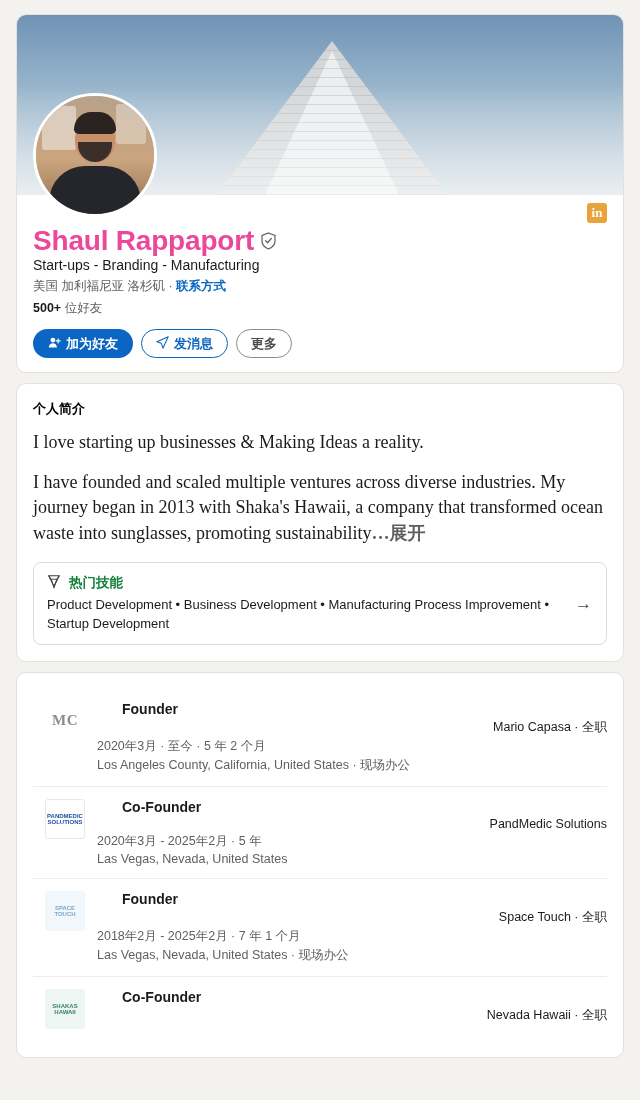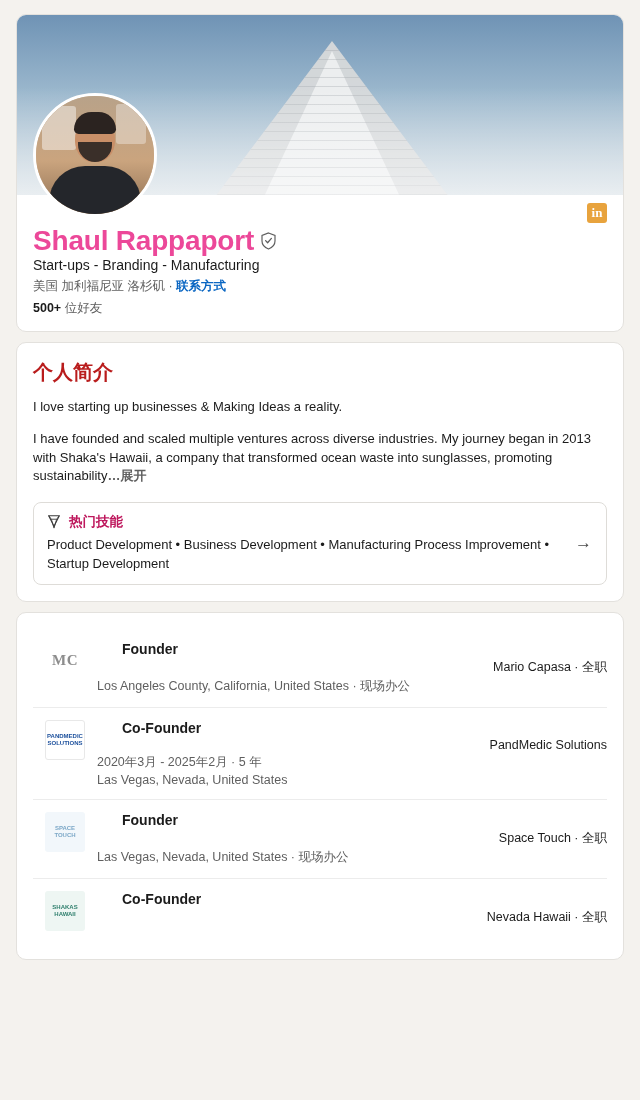--- a/index.html
+++ b/index.html
@@ -165,50 +165,51 @@
     border: 1px solid transparent;
     white-space: nowrap;
   }
   .btn-primary { background: #0a66c2; color: #fff; }
   .btn-outline { background: #fff; color: #0a66c2; border-color: #0a66c2; }
   .btn-plain { background: #fff; color: #4a4a4a; border-color: #8a8a8a; }
 
   
   .section { padding: 16px; }
   .sec-title {
-    font-size: 20px;
-    font-weight: bold;
-    color: #b91c1c;
+    font-size: 13px;
+    font-weight: bold;
+    color: #000000;
     margin-bottom: 12px;
   }
   .about-p {
-    font-size: 13px;
+    font-size: 18px;
     color: #1b1b1b;
     line-height: 1.42;
+    font-family: Liberation Serif, serif;
   }
   .about-p + .about-p { margin-top: 14px; }
   .more {
     color: #5f5f5f;
     font-weight: bold;
     cursor: pointer;
   }
 
   .skills-box {
     margin-top: 16px;
     border: 1px solid #dedcd8;
     border-radius: 8px;
     padding: 10px 12px;
     display: flex;
     align-items: center;
     gap: 10px;
   }
   .skills-main { flex: 1; }
   .skills-head {
     display: flex; align-items: center; gap: 7px;
-    font-size: 13.5px; font-weight: bold; color: #be185d;
+    font-size: 13.5px; font-weight: bold; color: #15803d;
   }
   .skills-list {
     font-size: 13px; color: #1b1b1b; line-height: 1.45;
     margin-top: 4px; padding-left: 1px;
   }
   .arrow-right { color: #4a4a4a; font-size: 17px; padding-right: 2px; }
 
   
   .exp-item { display: flex; gap: 12px; padding: 12px 0 12px 0; }
   .exp-item + .exp-item { border-top: 1px solid #ececec; }
@@ -274,20 +275,43 @@
         <span>美国 加利福尼亚 洛杉矶</span>
         <span>·</span>
         <span class="link">联系方式</span>
       </div>
 
       <div class="conn">
         <b>500+</b>
         <span>位好友</span>
       </div>
 
+      <div class="btn-row">
+        <div class="btn btn-primary">
+          <span>
+            <svg width="13" height="13" viewBox="0 0 16 16">
+                <circle cx="6" cy="5" r="3" fill="#fff"></circle>
+                <path d="M1 14c0-3 2.3-5 5-5s5 2 5 5z" fill="#fff"></path>
+                <path d="M12.5 3.5v5M10 6h5" stroke="#fff" stroke-width="1.4" stroke-linecap="round"></path>
+              </svg>
+          </span>
+          <span>加为好友</span>
+        </div>
+        <div class="btn btn-outline">
+          <span>
+            <svg width="13" height="13" viewBox="0 0 16 16">
+                <path d="M15 1 1 7l5.5 1.8L8.5 15z" fill="none" stroke="#0a66c2" stroke-width="1.3" stroke-linejoin="round"></path>
+              </svg>
+          </span>
+          <span>发消息</span>
+        </div>
+        <div class="btn btn-plain">
+          <span>更多</span>
+        </div>
+      </div>
     </div>
   </div>
 
   <div class="card">
     <div class="section">
       <div class="sec-title">个人简介</div>
       <div class="about-p">I love starting up businesses &amp; Making Ideas a reality.</div>
       <div class="about-p">
         <span>I have founded and scaled multiple ventures across diverse industries. My journey began in 2013 with Shaka's Hawaii, a company that transformed ocean waste into sunglasses, promoting sustainability</span><span class="more">…展开</span>
       </div>
@@ -311,39 +335,41 @@
   </div>
 
   <div class="card">
     <div class="section">
 
       <div class="exp-item">
         <div class="exp-logo lg-mc">MC</div>
         <div class="exp-body">
           <div class="exp-title">Founder</div>
           <div class="exp-sub">Mario Capasa · 全职</div>
+          <div class="exp-meta">2020年3月 · 至今 · 5 年 2 个月</div>
           <div class="exp-meta">Los Angeles County, California, United States · 现场办公</div>
         </div>
       </div>
 
       <div class="exp-item">
         <div class="exp-logo lg-pm">PANDMEDIC SOLUTIONS</div>
         <div class="exp-body">
           <div class="exp-title">Co-Founder</div>
           <div class="exp-sub">PandMedic Solutions</div>
           <div class="exp-meta">2020年3月 - 2025年2月 · 5 年</div>
           <div class="exp-meta">Las Vegas, Nevada, United States</div>
         </div>
       </div>
 
       <div class="exp-item">
         <div class="exp-logo lg-st">SPACE TOUCH</div>
         <div class="exp-body">
           <div class="exp-title">Founder</div>
           <div class="exp-sub">Space Touch · 全职</div>
+          <div class="exp-meta">2018年2月 - 2025年2月 · 7 年 1 个月</div>
           <div class="exp-meta">Las Vegas, Nevada, United States · 现场办公</div>
         </div>
       </div>
 
       <div class="exp-item">
         <div class="exp-logo lg-sh">SHAKAS HAWAII</div>
         <div class="exp-body">
           <div class="exp-title">Co-Founder</div>
           <div class="exp-sub">Nevada Hawaii · 全职</div>
 

